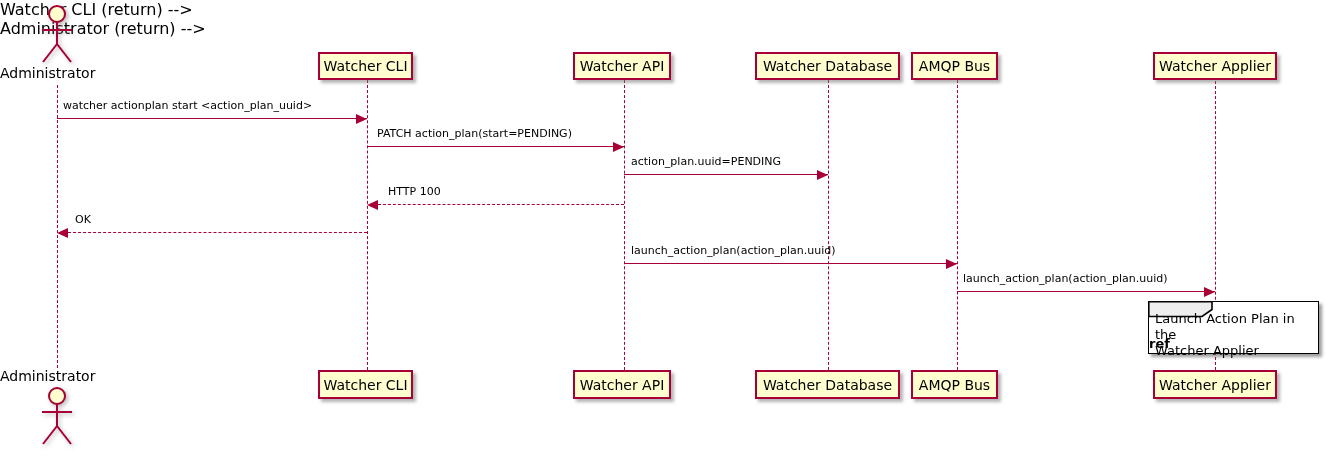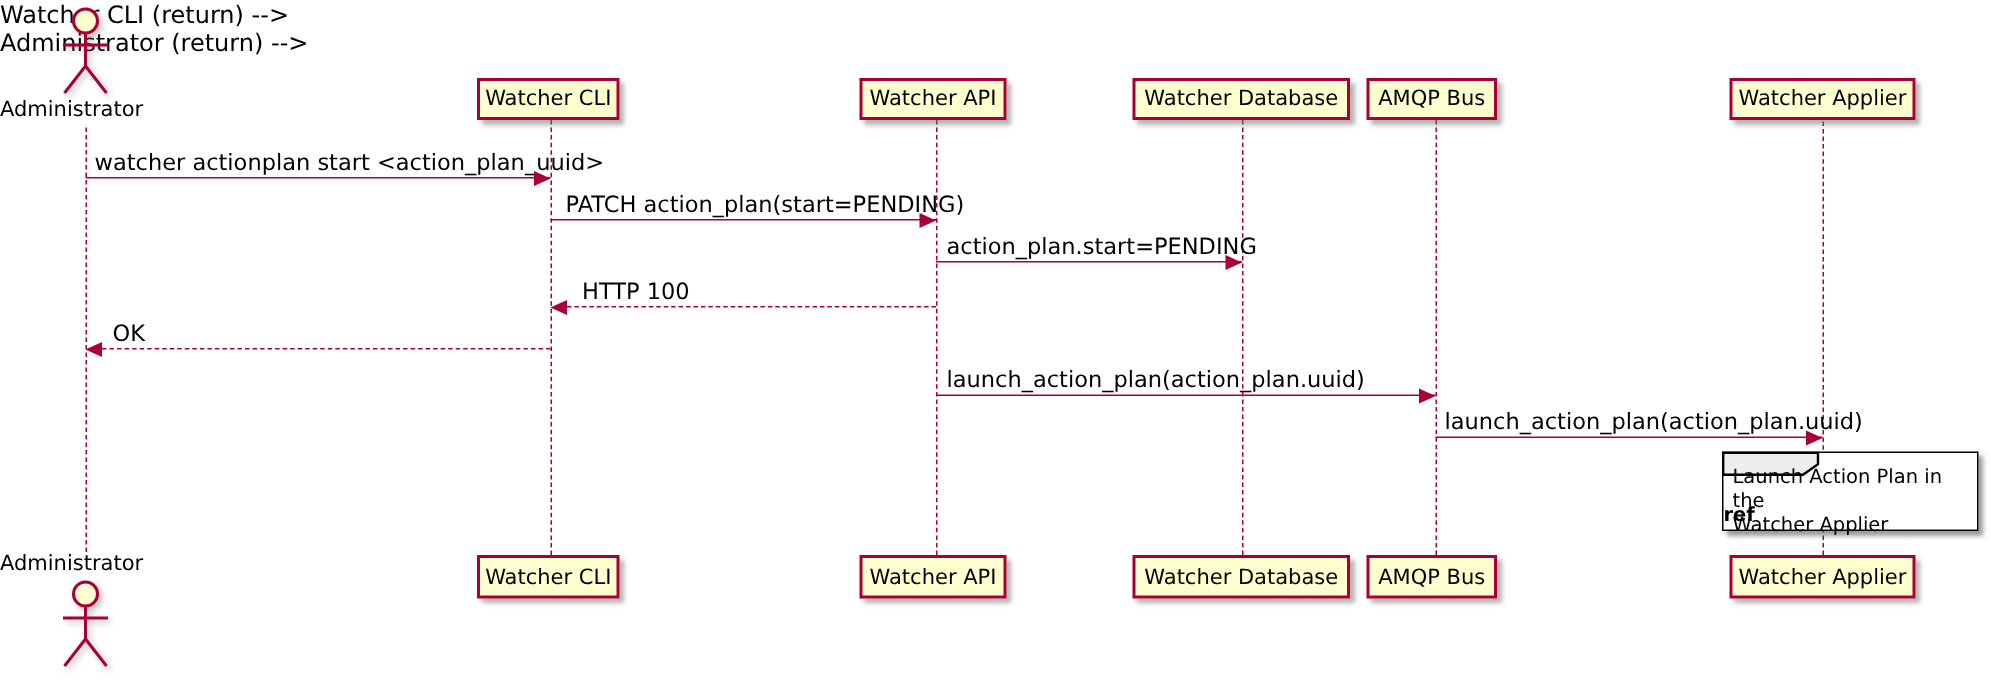--- a/index.html
+++ b/index.html
@@ -41,21 +41,21 @@
     left: 0;
     text-align: left;
     font-size: 14px;
   }
   .actor-figure {
     position: absolute;
     filter: drop-shadow(2px 2px 2px rgba(120,120,120,0.5));
   }
   .msg-label {
     position: absolute;
-    font-size: 15px;
+    font-size: 11px;
     white-space: nowrap;
   }
   .msg-line {
     position: absolute;
     height: 0;
   }
   .msg-line.solid { border-top: 1.4px solid #A80036; }
   .msg-line.dashed { border-top: 1.4px dashed #A80036; }
   .arrowhead {
     position: absolute;
@@ -150,21 +150,21 @@
 
   
   <div>
     <div class="msg-label" style="left:377px; top:127px;">PATCH action_plan(start=PENDING)</div>
     <div class="msg-line solid" style="left:367px; top:146px; width:257px;"></div>
     <div class="arrowhead right" style="left:613px; top:142px;"></div>
   </div>
 
   
   <div>
-    <div class="msg-label" style="left:631px; top:155px;">action_plan.start=PENDING</div>
+    <div class="msg-label" style="left:631px; top:155px;">action_plan.uuid=PENDING</div>
     <div class="msg-line solid" style="left:624px; top:174px; width:204px;"></div>
     <div class="arrowhead right" style="left:817px; top:170px;"></div>
   </div>
 
    Watcher CLI (return) --&gt;
   <div>
     <div class="msg-label" style="left:388px; top:185px;">HTTP 100</div>
     <div class="msg-line dashed" style="left:378px; top:204px; width:246px;"></div>
     <div class="arrowhead left" style="left:367px; top:200px;"></div>
   </div>

